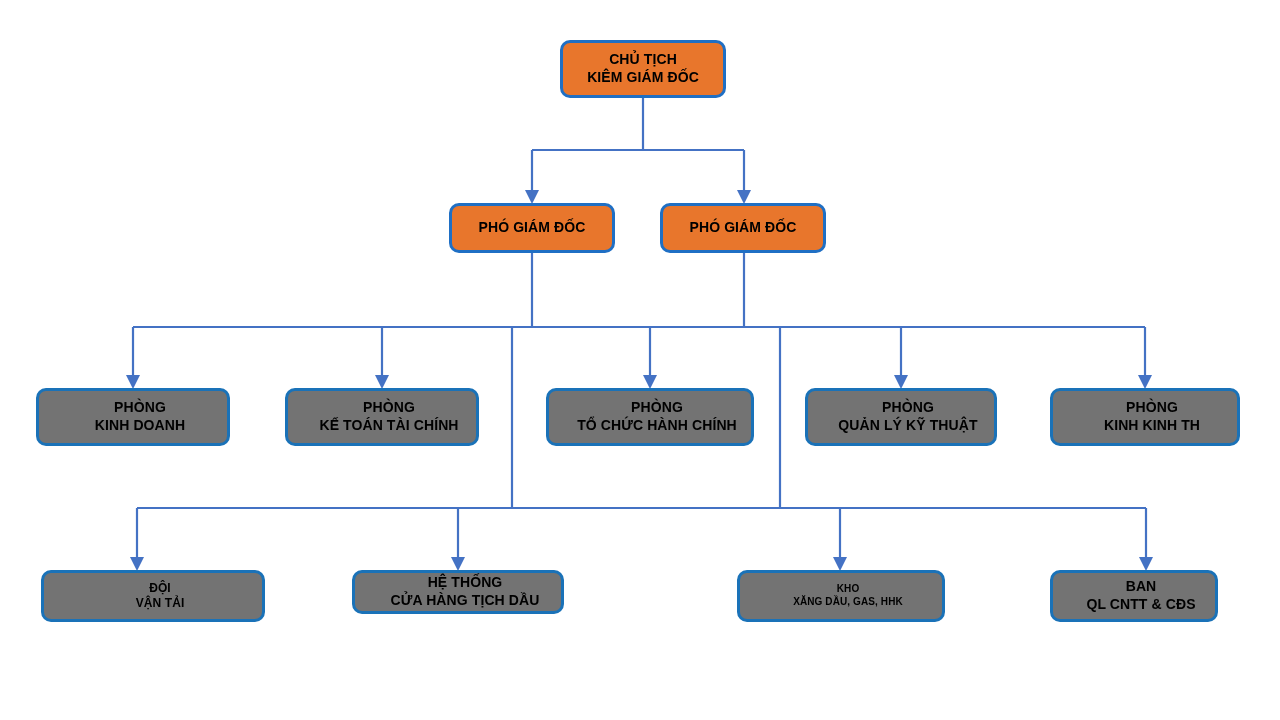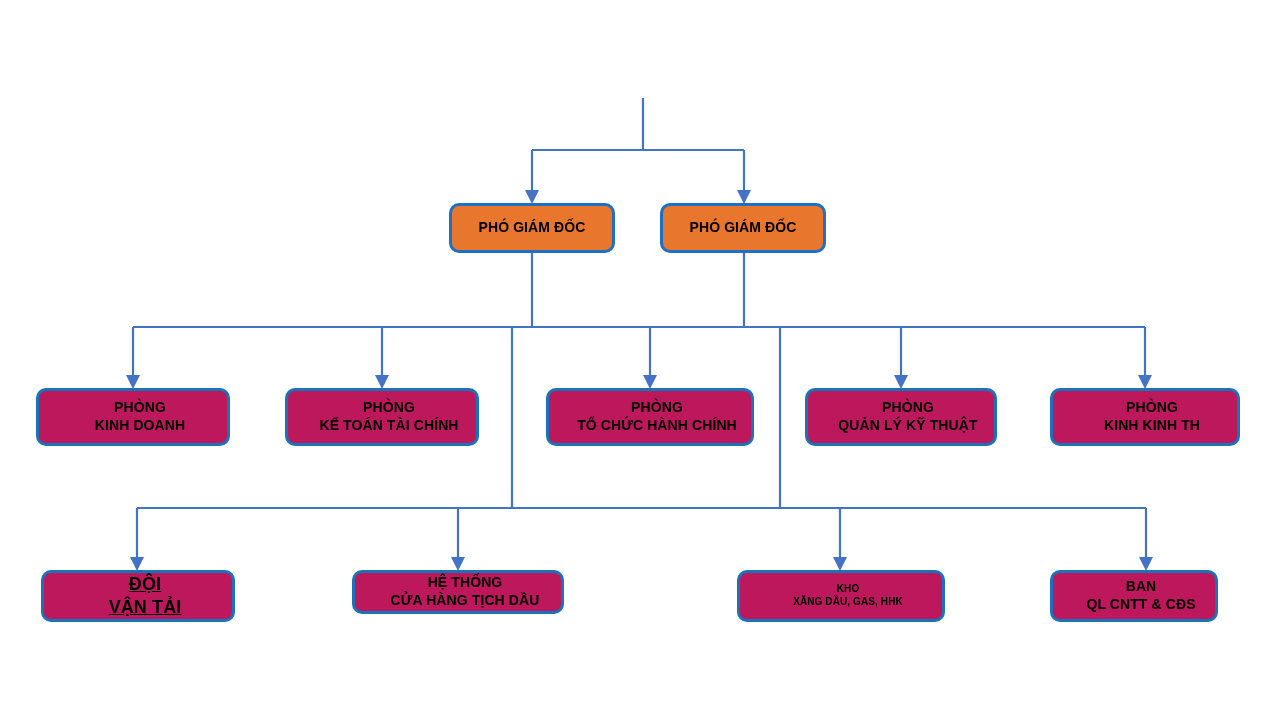--- a/index.html
+++ b/index.html
@@ -39,21 +39,21 @@
     font-weight: bold;
     line-height: 1.28;
     letter-spacing: 0.1px;
     white-space: nowrap;
   }
   .node-box.level-exec {
     background: #E8762C;
     border: 3px solid #1F6FC4;
   }
   .node-box.level-dept {
-    background: #be185d;
+    background: #737373;
     border: 3px solid #1A72B8;
     padding-left: 14px;
   }
   .node-line {
     display: block;
   }
 </style>
 </head>
 <body>
 
@@ -86,20 +86,24 @@
       <path d="M1145,327 L1145,382" marker-end="url(#arrowhead)"></path>
 
       <path d="M137,508 L1146,508"></path>
       <path d="M137,508 L137,564" marker-end="url(#arrowhead)"></path>
       <path d="M458,508 L458,564" marker-end="url(#arrowhead)"></path>
       <path d="M840,508 L840,564" marker-end="url(#arrowhead)"></path>
       <path d="M1146,508 L1146,564" marker-end="url(#arrowhead)"></path>
     </g>
   </svg>
 
+  <div class="node-box level-exec" style="left: 560px; top: 40px; width: 166px; height: 58px; font-size: 14px;">
+    <span class="node-line">CHỦ TỊCH</span>
+    <span class="node-line">KIÊM GIÁM ĐỐC</span>
+  </div>
 
   <div class="node-box level-exec" style="left: 449px; top: 203px; width: 166px; height: 50px; font-size: 14px;">
     <span class="node-line">PHÓ GIÁM ĐỐC</span>
   </div>
   <div class="node-box level-exec" style="left: 660px; top: 203px; width: 166px; height: 50px; font-size: 14px;">
     <span class="node-line">PHÓ GIÁM ĐỐC</span>
   </div>
 
   <div class="node-box level-dept" style="left: 36px; top: 388px; width: 194px; height: 58px; font-size: 14px;">
     <span class="node-line">PHÒNG</span>
@@ -115,21 +119,21 @@
   </div>
   <div class="node-box level-dept" style="left: 805px; top: 388px; width: 192px; height: 58px; font-size: 14px;">
     <span class="node-line">PHÒNG</span>
     <span class="node-line">QUẢN LÝ KỸ THUẬT</span>
   </div>
   <div class="node-box level-dept" style="left: 1050px; top: 388px; width: 190px; height: 58px; font-size: 14px;">
     <span class="node-line">PHÒNG</span>
     <span class="node-line">KINH KINH TH</span>
   </div>
 
-  <div class="node-box level-dept" style="left: 41px; top: 570px; width: 194px; height: 52px; font-size: 18px; text-decoration: underline;">
+  <div class="node-box level-dept" style="left: 41px; top: 570px; width: 224px; height: 52px; font-size: 12px;">
     <span class="node-line">ĐỘI</span>
     <span class="node-line">VẬN TẢI</span>
   </div>
   <div class="node-box level-dept" style="left: 352px; top: 570px; width: 212px; height: 44px; font-size: 14px;">
     <span class="node-line">HỆ THỐNG</span>
     <span class="node-line">CỬA HÀNG TỊCH DẦU</span>
   </div>
   <div class="node-box level-dept" style="left: 737px; top: 570px; width: 208px; height: 52px; font-size: 10px;">
     <span class="node-line">KHO</span>
     <span class="node-line">XĂNG DẦU, GAS, HHK</span>

